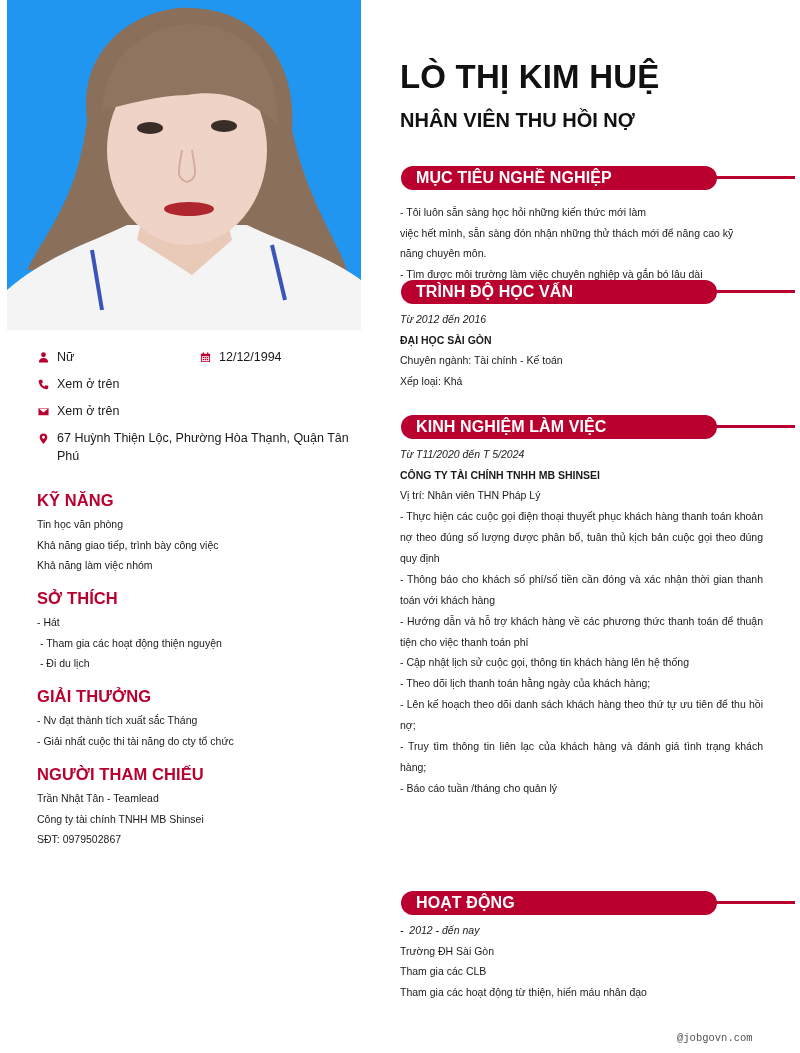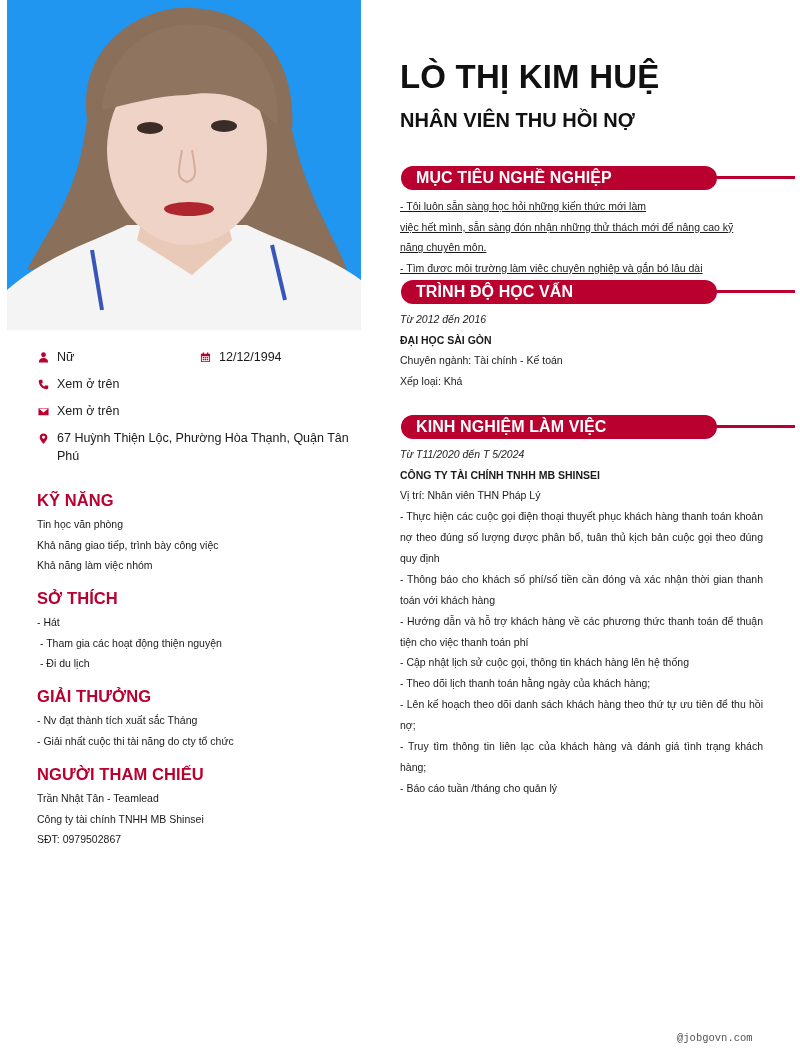--- a/index.html
+++ b/index.html
@@ -152,21 +152,21 @@
 <div class="right">
   <div class="name">LÒ THỊ KIM HUỆ</div>
   <div class="title">NHÂN VIÊN THU HỒI NỢ</div>
 
   <div class="rsec" style="top:166px;">
     <div class="rhead">
       <div class="line"></div>
       <div class="pill"></div>
       <div class="lbl">MỤC TIÊU NGHỀ NGHIỆP</div>
     </div>
-    <div class="rbody" style="margin-top:6px;text-decoration:underline;">
+    <div class="rbody" style="margin-top:12px;">
       <div class="ln">- Tôi luôn sẵn sàng học hỏi những kiến thức mới làm</div>
       <div class="ln" style="width:355px;">việc hết mình, sẵn sàng đón nhận những thử thách mới để nâng cao kỹ năng chuyên môn.</div>
       <div class="ln">- Tìm được môi trường làm việc chuyên nghiệp và gắn bó lâu dài</div>
     </div>
   </div>
 
   <div class="rsec" style="top:280px;">
     <div class="rhead">
       <div class="line"></div>
       <div class="pill"></div>
@@ -194,15 +194,28 @@
       <div class="just"> - Thông báo cho khách số phí/số tiền cần đóng và xác nhận thời gian thanh toán với khách hàng</div>
       <div class="just"> - Hướng dẫn và hỗ trợ khách hàng về các phương thức thanh toán để thuận tiện cho việc thanh toán phí</div>
       <div class="just"> - Cập nhật lịch sử cuộc gọi, thông tin khách hàng lên hệ thống</div>
       <div class="just"> - Theo dõi lịch thanh toán hằng ngày của khách hàng;</div>
       <div class="just"> - Lên kế hoạch theo dõi danh sách khách hàng theo thứ tự ưu tiên để thu hồi nợ;</div>
       <div class="just"> - Truy tìm thông tin liên lạc của khách hàng và đánh giá tình trạng khách hàng;</div>
       <div class="just">- Báo cáo tuần /tháng cho quản lý</div>
     </div>
   </div>
 
+  <div class="rsec" style="top:891px;">
+    <div class="rhead">
+      <div class="line"></div>
+      <div class="pill"></div>
+      <div class="lbl">HOẠT ĐỘNG</div>
+    </div>
+    <div class="rbody" style="margin-top:5px;">
+      <div class="ln it" style="white-space:pre;">-  2012 - đến nay</div>
+      <div class="ln">Trường ĐH Sài Gòn</div>
+      <div class="ln">Tham gia các CLB</div>
+      <div class="ln">Tham gia các hoạt động từ thiện, hiến máu nhân đạo</div>
+    </div>
+  </div>
 </div>
 
 <div class="watermark">@jobgovn.com</div>
 
 </body></html>

